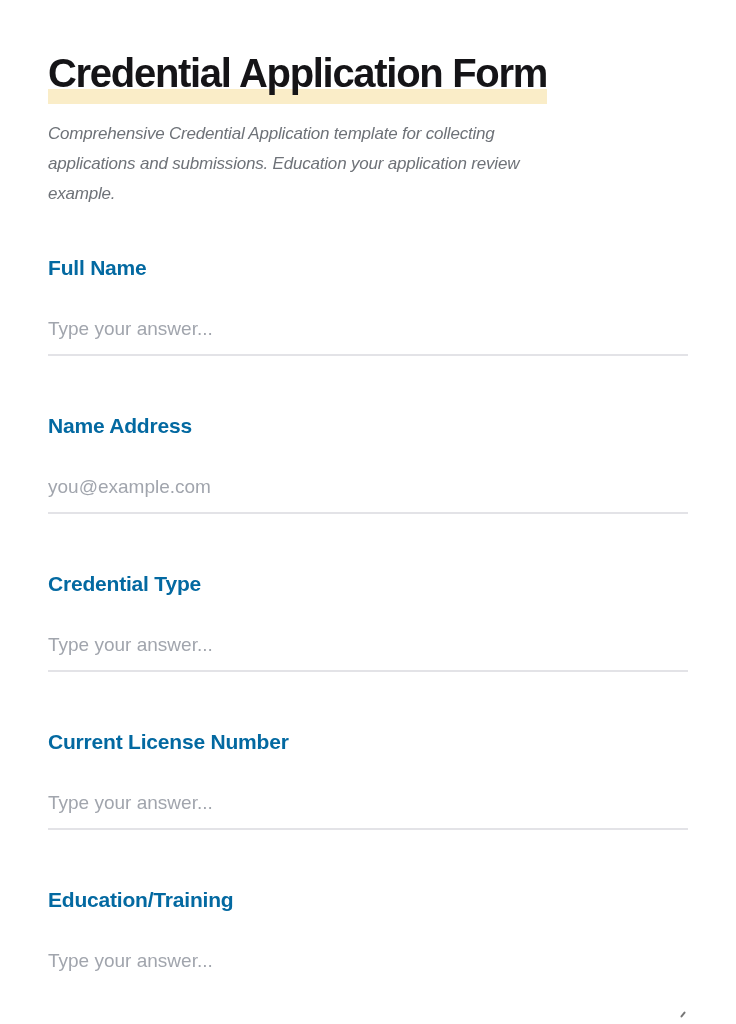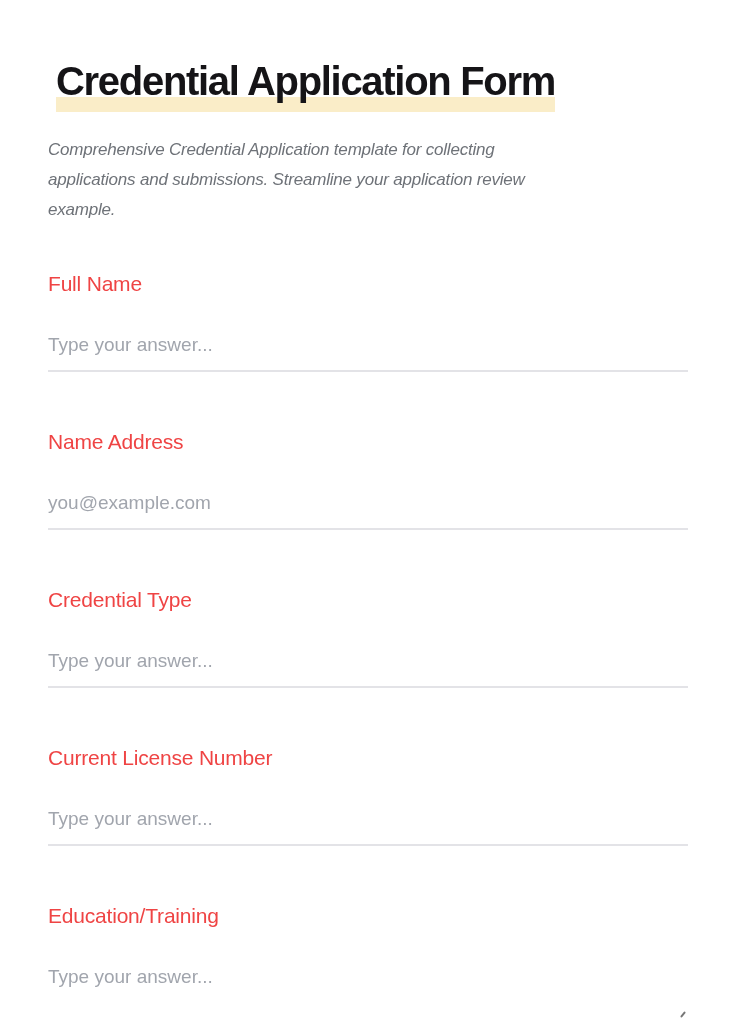--- a/index.html
+++ b/index.html
@@ -15,21 +15,21 @@
   .page {
     padding: 50px 48px 0 48px;
   }
 
   
   .title-wrap {
     display: inline-block;
     position: relative;
   }
   h1.page-title {
-    margin: 8px;
+    margin: 0;
     font-size: 40px;
     line-height: 47px;
     font-weight: 800;
     letter-spacing: -1.3px;
     color: #151417;
     position: relative;
     white-space: nowrap;
   }
   .title-highlight {
     position: absolute;
@@ -54,22 +54,22 @@
     color: #6E7278;
     letter-spacing: -0.2px;
   }
 
   
   .field { margin-top: 57px; }
   .field.first { margin-top: 46px; }
   .field-label {
     font-size: 21px;
     line-height: 26px;
-    font-weight: 400;
-    color: #ef4444;
+    font-weight: 700;
+    color: #0369a1;
     letter-spacing: -0.2px;
   }
   .field-input {
     display: block;
     width: 100%;
     margin-top: 37px;
     padding: 0 0 14px 0;
     border: none;
     border-bottom: 2px solid #E3E3E7;
     border-radius: 0;
@@ -109,21 +109,21 @@
 
   <div class="title-wrap">
     <h1 class="page-title">
       <span class="title-highlight" style="background: rgb(250, 237, 200);"></span>
       <span class="title-text">Credential Application Form</span>
     </h1>
   </div>
 
   <div class="description">
     <div>Comprehensive Credential Application template for collecting</div>
-    <div>applications and submissions. Streamline your application review</div>
+    <div>applications and submissions. Education your application review</div>
     <div>example.</div>
   </div>
 
   <div class="field first">
     <div class="field-label">Full Name</div>
     <input class="field-input" type="text" placeholder="Type your answer..." style="">
   </div>
 
   <div class="field">
     <div class="field-label">Name Address</div>

